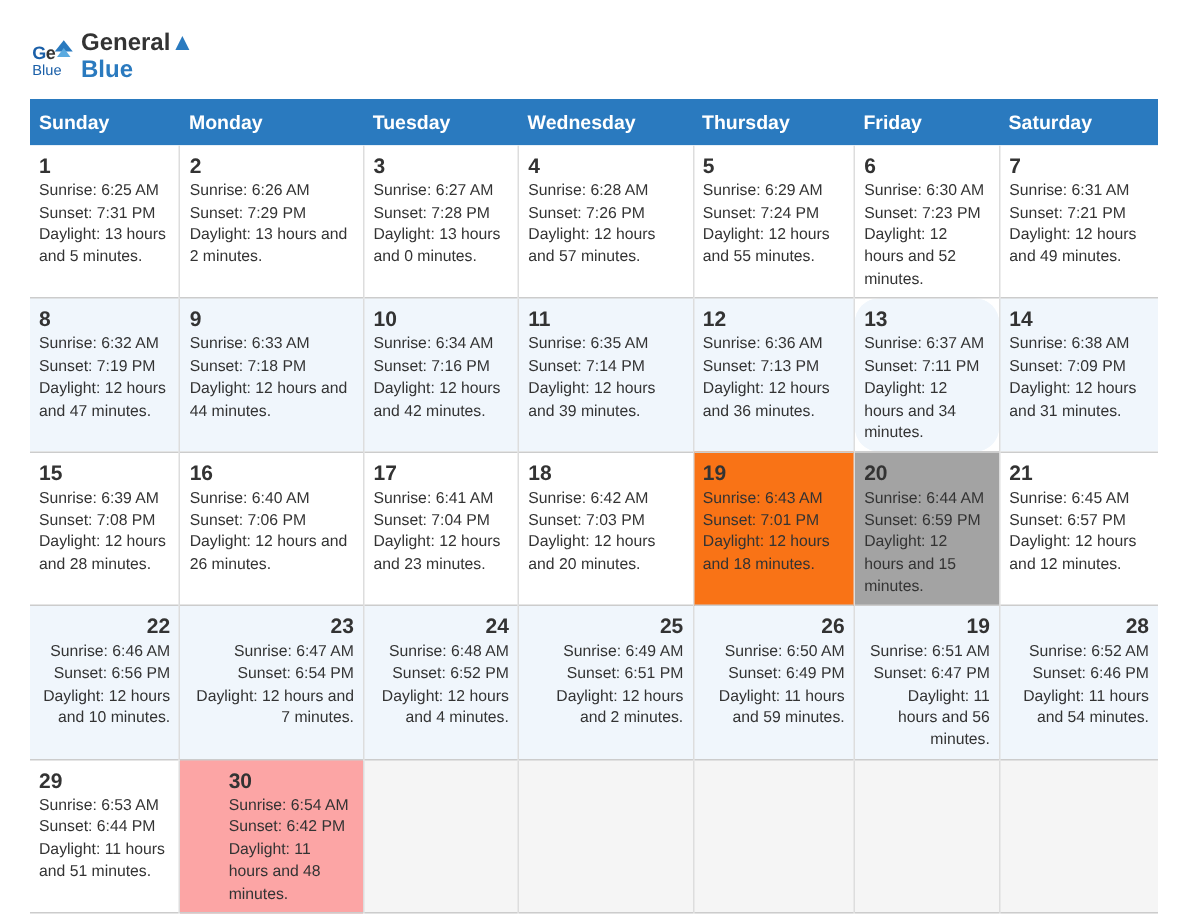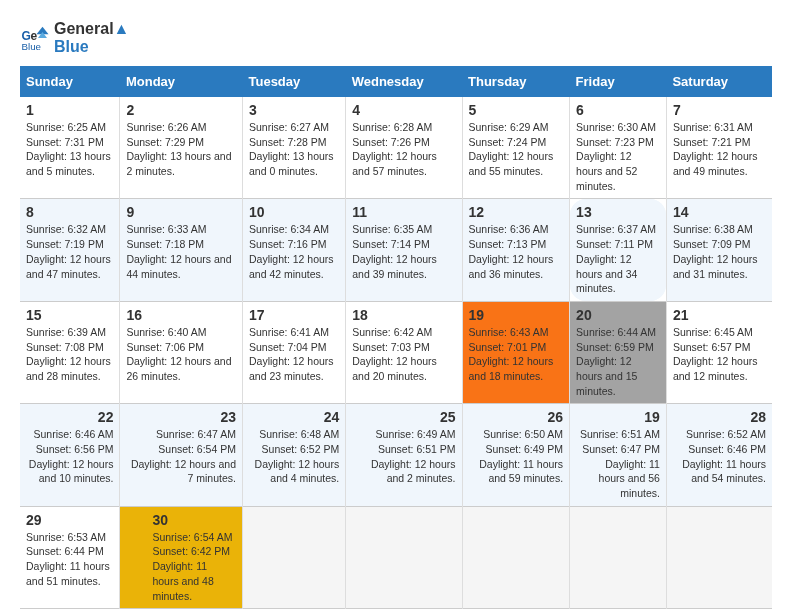--- a/index.html
+++ b/index.html
@@ -239,21 +239,21 @@
           <td style="background: rgb(240, 246, 252);">
             <span class="day-num">28</span>
             <div class="day-info">Sunrise: 6:52 AM<br>Sunset: 6:46 PM<br>Daylight: 11 hours and 54 minutes.</div>
           </td>
         </tr>
         <tr style="background: rgb(255, 255, 255);">
           <td style="background: rgb(255, 255, 255);">
             <span class="day-num">29</span>
             <div class="day-info">Sunrise: 6:53 AM<br>Sunset: 6:44 PM<br>Daylight: 11 hours and 51 minutes.</div>
           </td>
-          <td style="background: #eab308; padding-left: 32px;">
+          <td style="background: #fca5a5; padding-left: 32px;">
             <span class="day-num">30</span>
             <div class="day-info">Sunrise: 6:54 AM<br>Sunset: 6:42 PM<br>Daylight: 11 hours and 48 minutes.</div>
           </td>
           <td class="empty-cell" style="background: rgb(245, 245, 245);"></td>
           <td class="empty-cell" style="background: rgb(245, 245, 245);"></td>
           <td class="empty-cell" style="background: rgb(245, 245, 245);"></td>
           <td class="empty-cell" style="background: rgb(245, 245, 245);"></td>
           <td class="empty-cell" style="background: rgb(245, 245, 245);"></td>
         </tr>
       </tbody>

